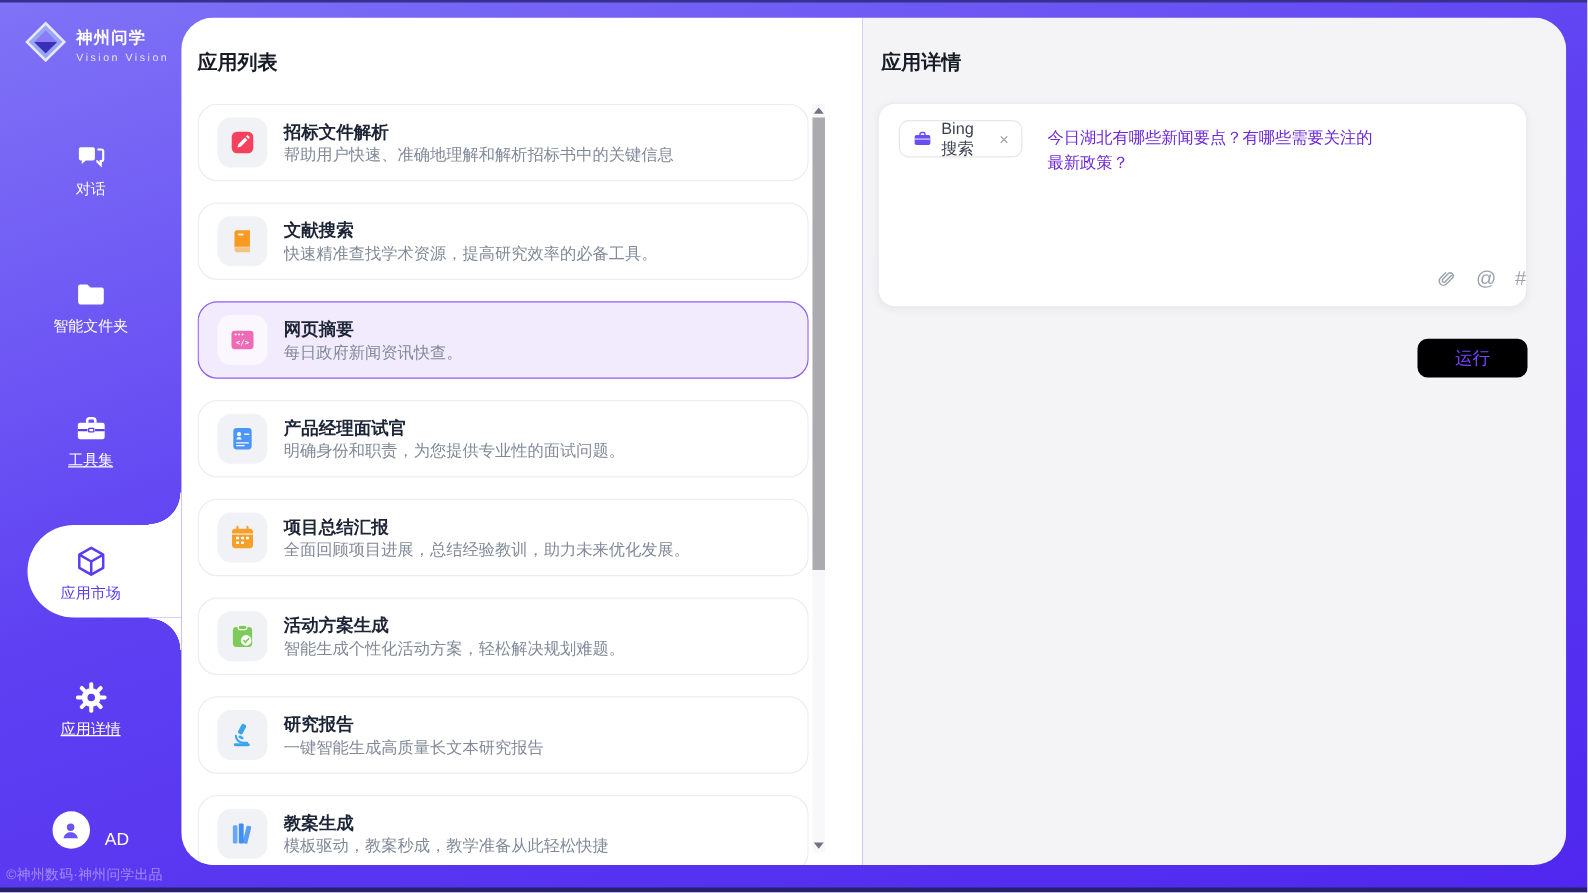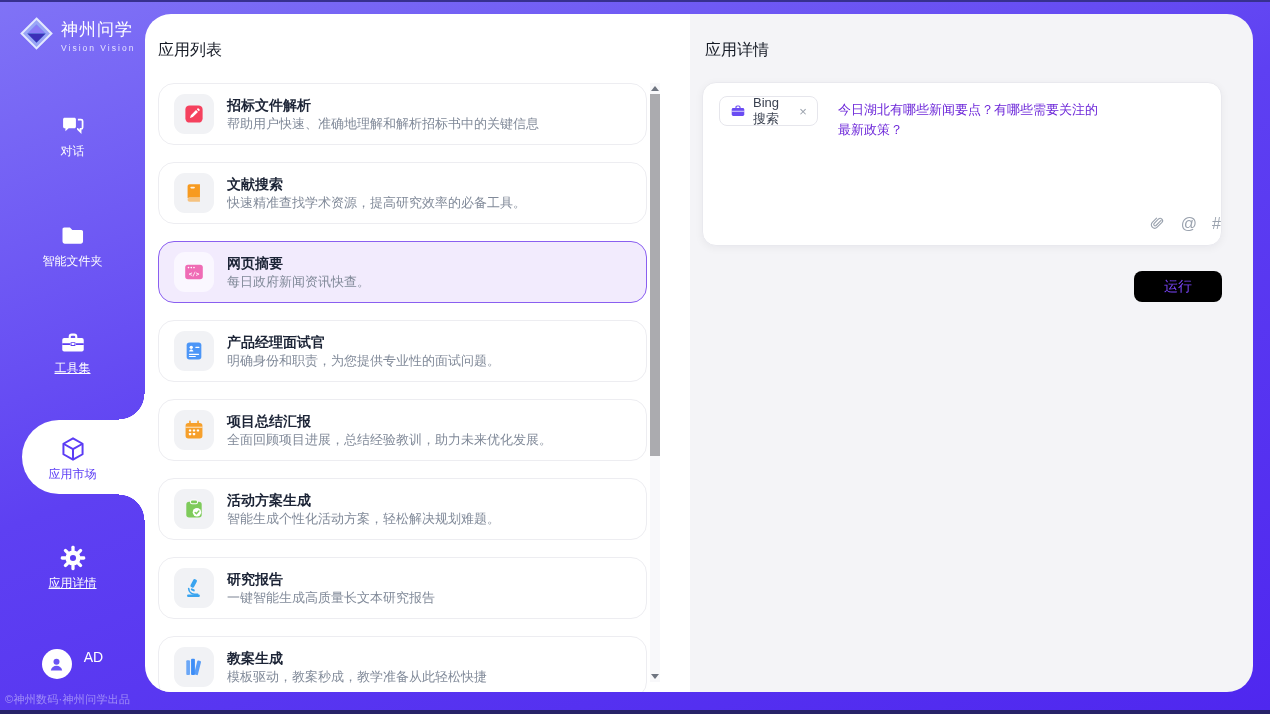--- a/index.html
+++ b/index.html
@@ -6,21 +6,21 @@
   html,body{width:1270px;height:714px}
   body{font-family:"Liberation Sans","DejaVu Sans",sans-serif;}
   .app{position:relative;width:1270px;height:714px;overflow:hidden;
        background:linear-gradient(160deg,#8073f6 0%,#5e40f2 45%,#4f27ef 100%);}
   .edge-top{position:absolute;top:0;left:0;right:0;height:2px;background:#37308f}
   .edge-bottom{position:absolute;bottom:0;left:0;right:0;height:4px;background:#272268}
 
   
   .sidebar{position:absolute;left:0;top:0;width:145px;height:100%}
   .logo{position:absolute;top:15px;left:18px;display:flex;align-items:center;gap:6px}
-  .logo-name{font-size:17px;font-weight:400;color:#fff;letter-spacing:1px;white-space:nowrap}
+  .logo-name{font-size:13px;font-weight:700;color:#fff;letter-spacing:1px;white-space:nowrap}
   .logo-sub{font-size:8.5px;color:#e6e3ff;letter-spacing:2px;margin-top:2px;white-space:nowrap}
 
   .bump{position:absolute;left:22px;right:0;top:420px;height:74px;background:#fff;
         border-radius:37px 0 0 37px}
   .bump::before{content:"";position:absolute;right:0;top:-26px;width:26px;height:26px;
         background:radial-gradient(circle 26px at 0 0,transparent 25px,#fff 25.5px)}
   .bump::after{content:"";position:absolute;right:0;bottom:-26px;width:26px;height:26px;
         background:radial-gradient(circle 26px at 0 100%,transparent 25px,#fff 25.5px)}
 
   #nav .nav-item{position:absolute;left:0;width:145px;display:flex;flex-direction:column;
@@ -28,34 +28,34 @@
   #nav .nav-item:nth-child(1){top:112px}
   #nav .nav-item:nth-child(2){top:222px}
   #nav .nav-item:nth-child(3){top:329px}
   #nav .nav-item:nth-child(4){top:435px}
   #nav .nav-item:nth-child(5){top:544px}
   #nav .nav-item.active{color:#5b3cf5}
   .nav-icon{display:flex;height:28px;align-items:center}
   .nav-label{line-height:14px}
   .nav-label.underline{text-decoration:underline}
 
-  .user-row{position:absolute;bottom:35px;left:0;width:145px;display:flex;align-items:flex-start;
+  .user-row{position:absolute;bottom:35px;left:0;width:145px;display:flex;align-items:flex-end;
         justify-content:center;gap:12px;cursor:pointer}
   .avatar{width:30px;height:30px;border-radius:50%;background:#fff;display:flex;
         align-items:center;justify-content:center}
   .user-name{color:#fff;font-size:14px}
   .side-footer{position:absolute;bottom:7px;left:5px;font-size:11px;color:rgba(255,255,255,.42);
         white-space:nowrap;letter-spacing:.3px}
 
   
   .content{position:absolute;left:145px;top:14px;width:1108px;height:678px;border-radius:26px;
         overflow:hidden;display:flex}
   .list-panel{width:545px;background:#fff;position:relative}
   .detail-panel{flex:1;background:#f4f4f7;position:relative}
-  .panel-title{position:absolute;top:26px;font-size:16px;font-weight:400;color:#161b26}
+  .panel-title{position:absolute;top:26px;font-size:16px;font-weight:700;color:#161b26}
   .list-panel .panel-title{left:13px}
   .detail-panel .panel-title{left:15px}
 
   
   .cards{position:absolute;left:13px;top:69px;width:489px;bottom:0;overflow:hidden}
   .card{display:flex;align-items:center;height:62px;background:#fff;border:1px solid #ededf1;
         border-radius:16px;padding:0 15px;margin-bottom:17px;cursor:pointer}
   .card.selected{background:#f2ebfd;border:1.5px solid #8a5ff0}
   .tile{width:40px;height:40px;border-radius:11px;background:#f1f2f5;display:flex;flex:none;
         align-items:center;justify-content:center;margin-right:13px}

